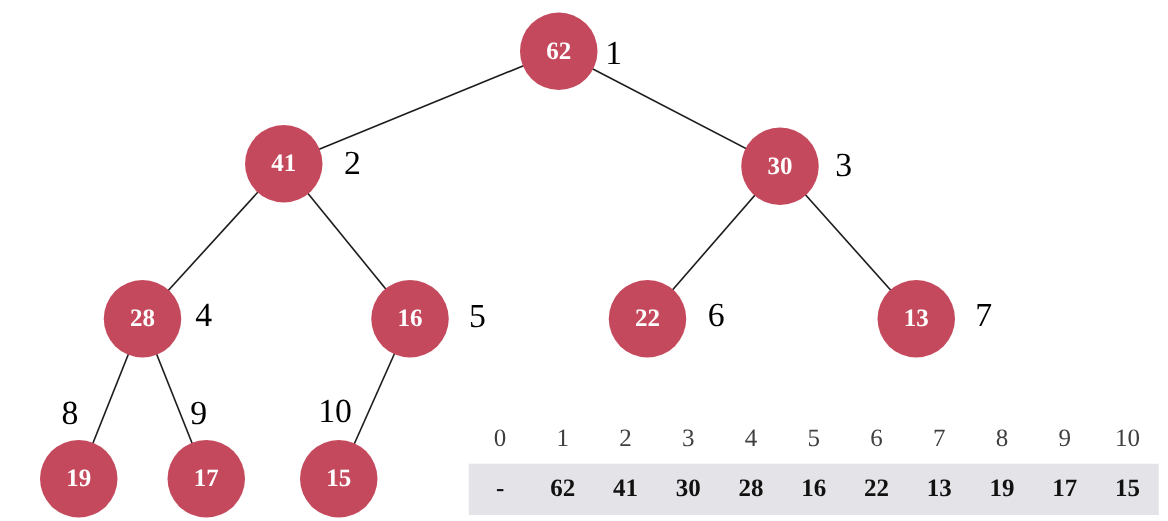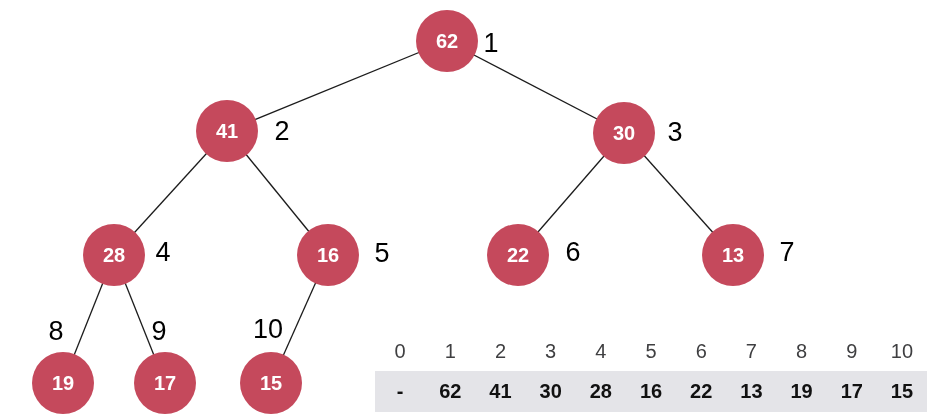--- a/index.html
+++ b/index.html
@@ -1,21 +1,21 @@
 <!DOCTYPE html>
 <html style="--background: #ffffff; --node-fill: #c5495c; --node-text: #ffffff; --edge: #1c1c1c; --index-label: #000000; --array-header-text: #3f3f41; --array-value-text: #111111; --array-band-bg: #e4e4e8;"><head>
 <meta charset="utf-8">
 <style>
   html, body { margin: 0; padding: 0; background: #ffffff; }
   .stage {
     position: relative;
     width: 934px;
     height: 417px;
     background: var(--background, #ffffff);
-    font-family: Liberation Sans, sans-serif;
+    font-family: Liberation Serif, serif;
     overflow: hidden;
   }
   .edges { position: absolute; left: 0; top: 0; width: 934px; height: 417px; }
   .edges line { stroke: var(--edge, #1c1c1c); stroke-width: 1.3; }
   .node {
     position: absolute;
     width: 62px; height: 62px;
     border-radius: 50%;
     background: var(--node-fill, #c5495c);
     display: flex; align-items: center; justify-content: center;

